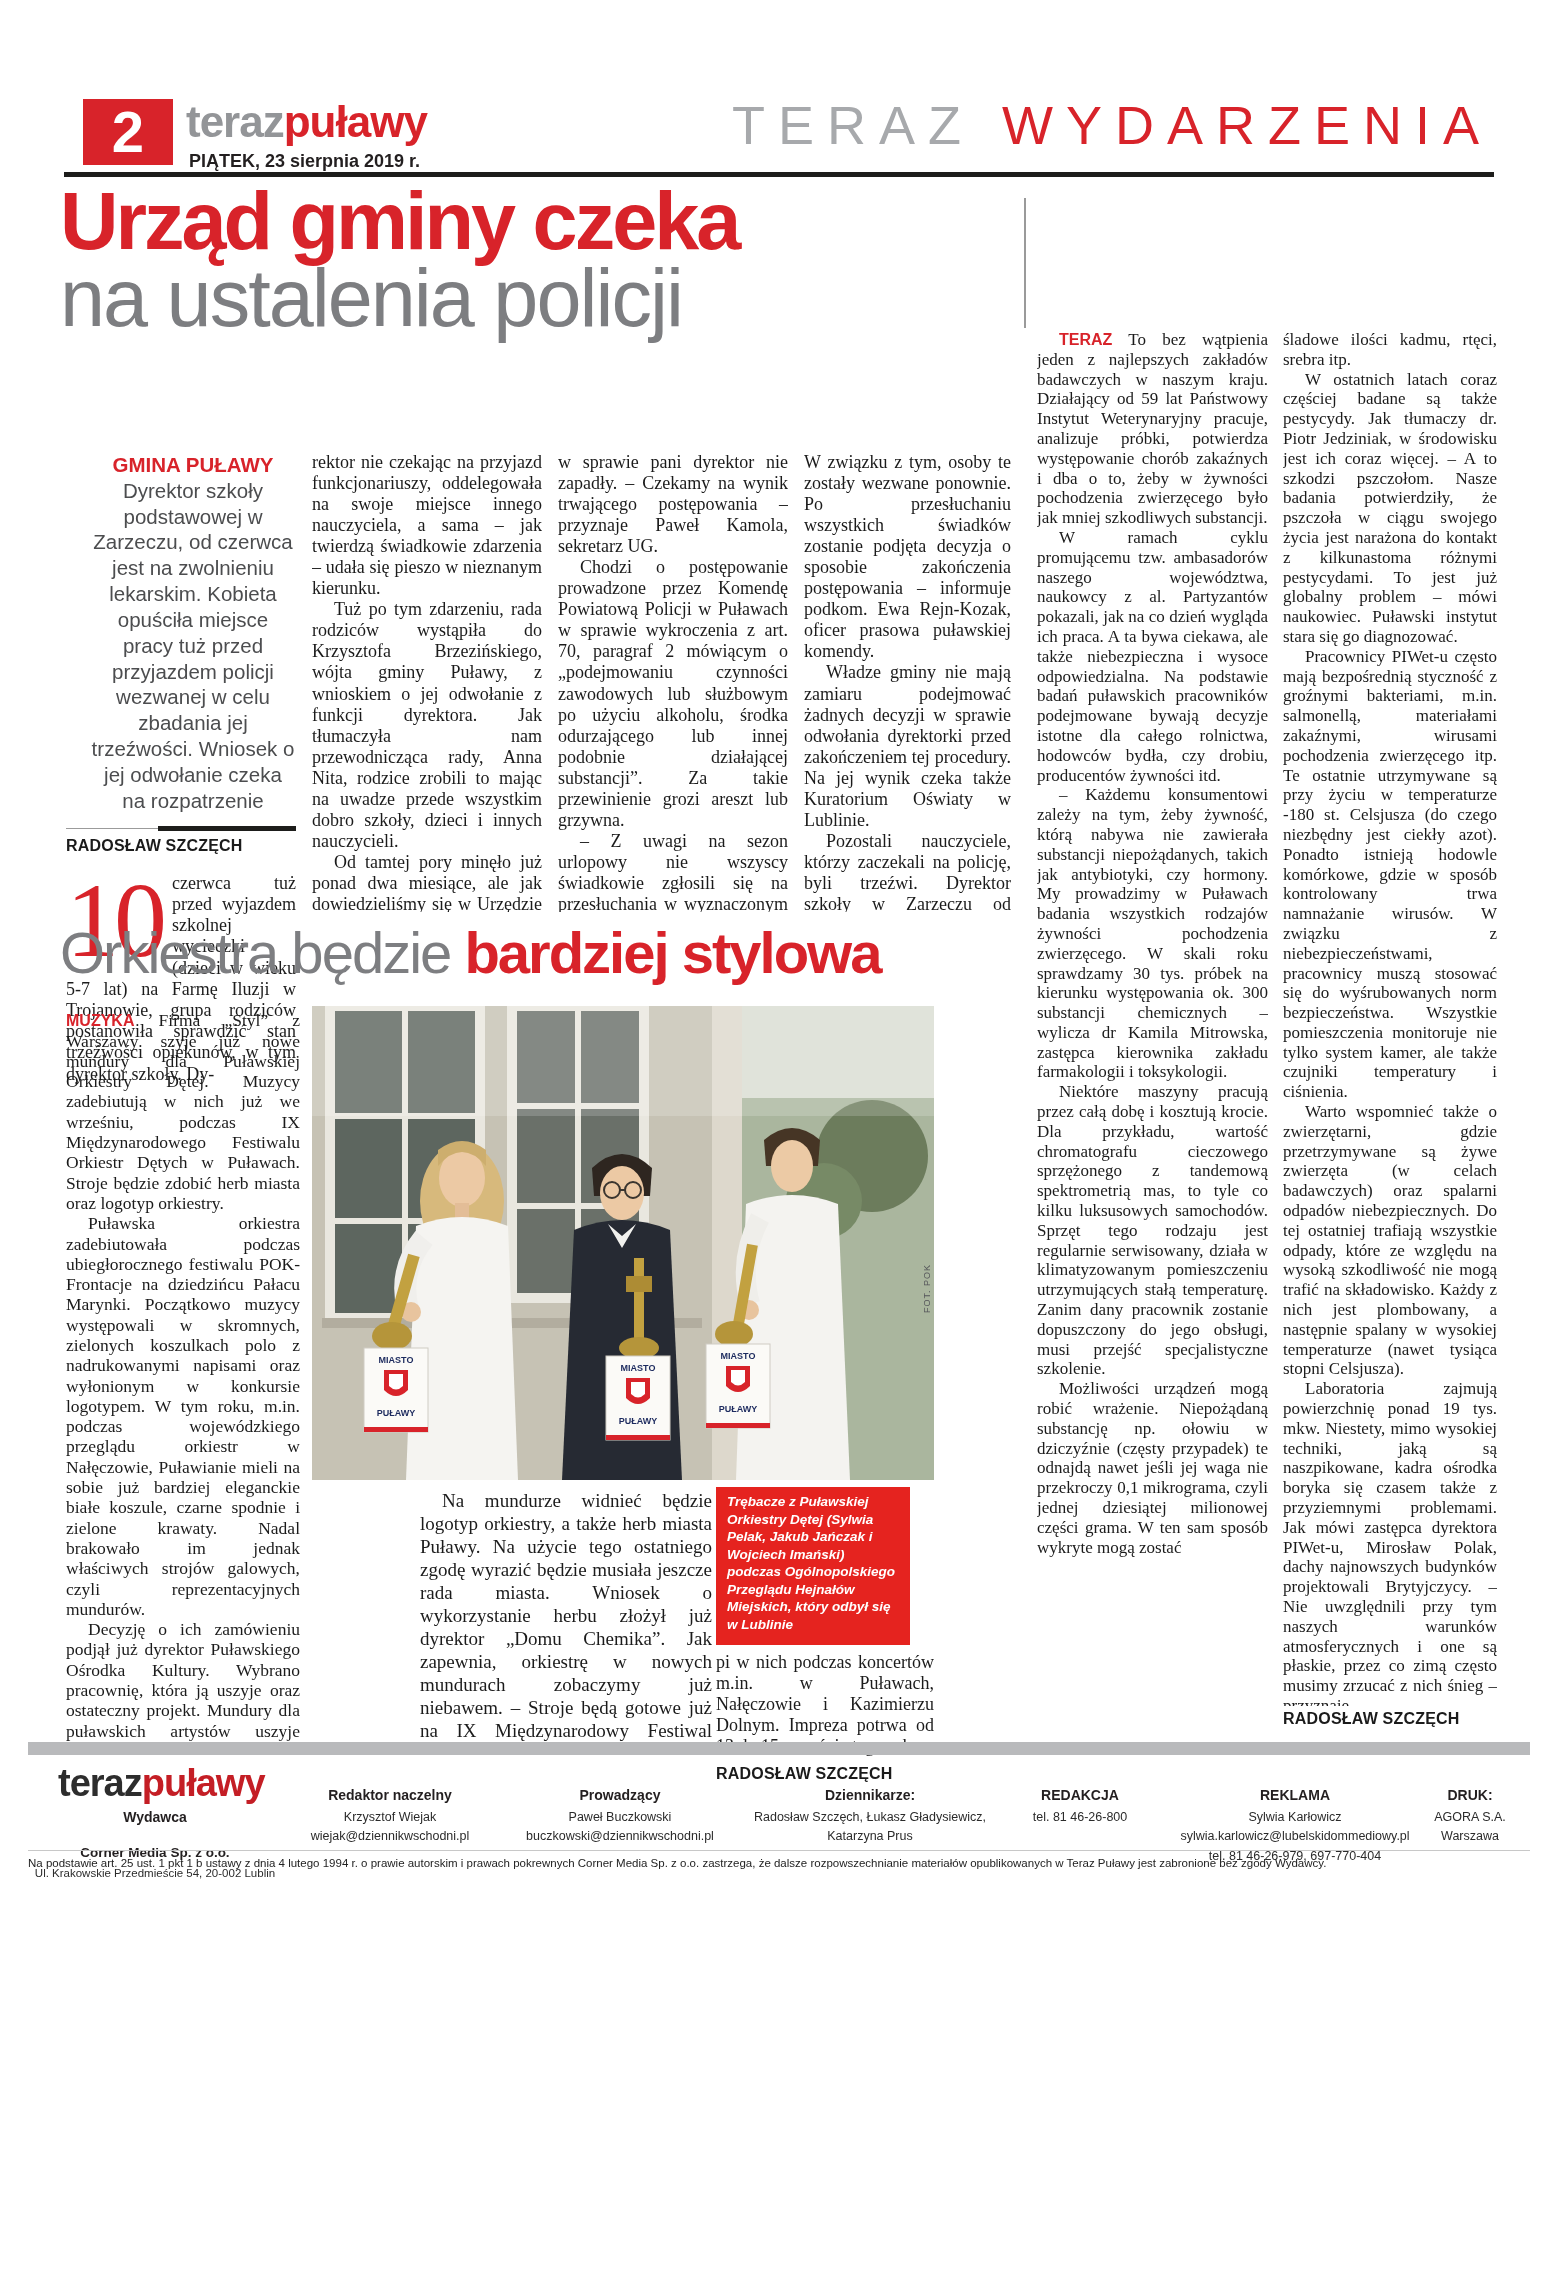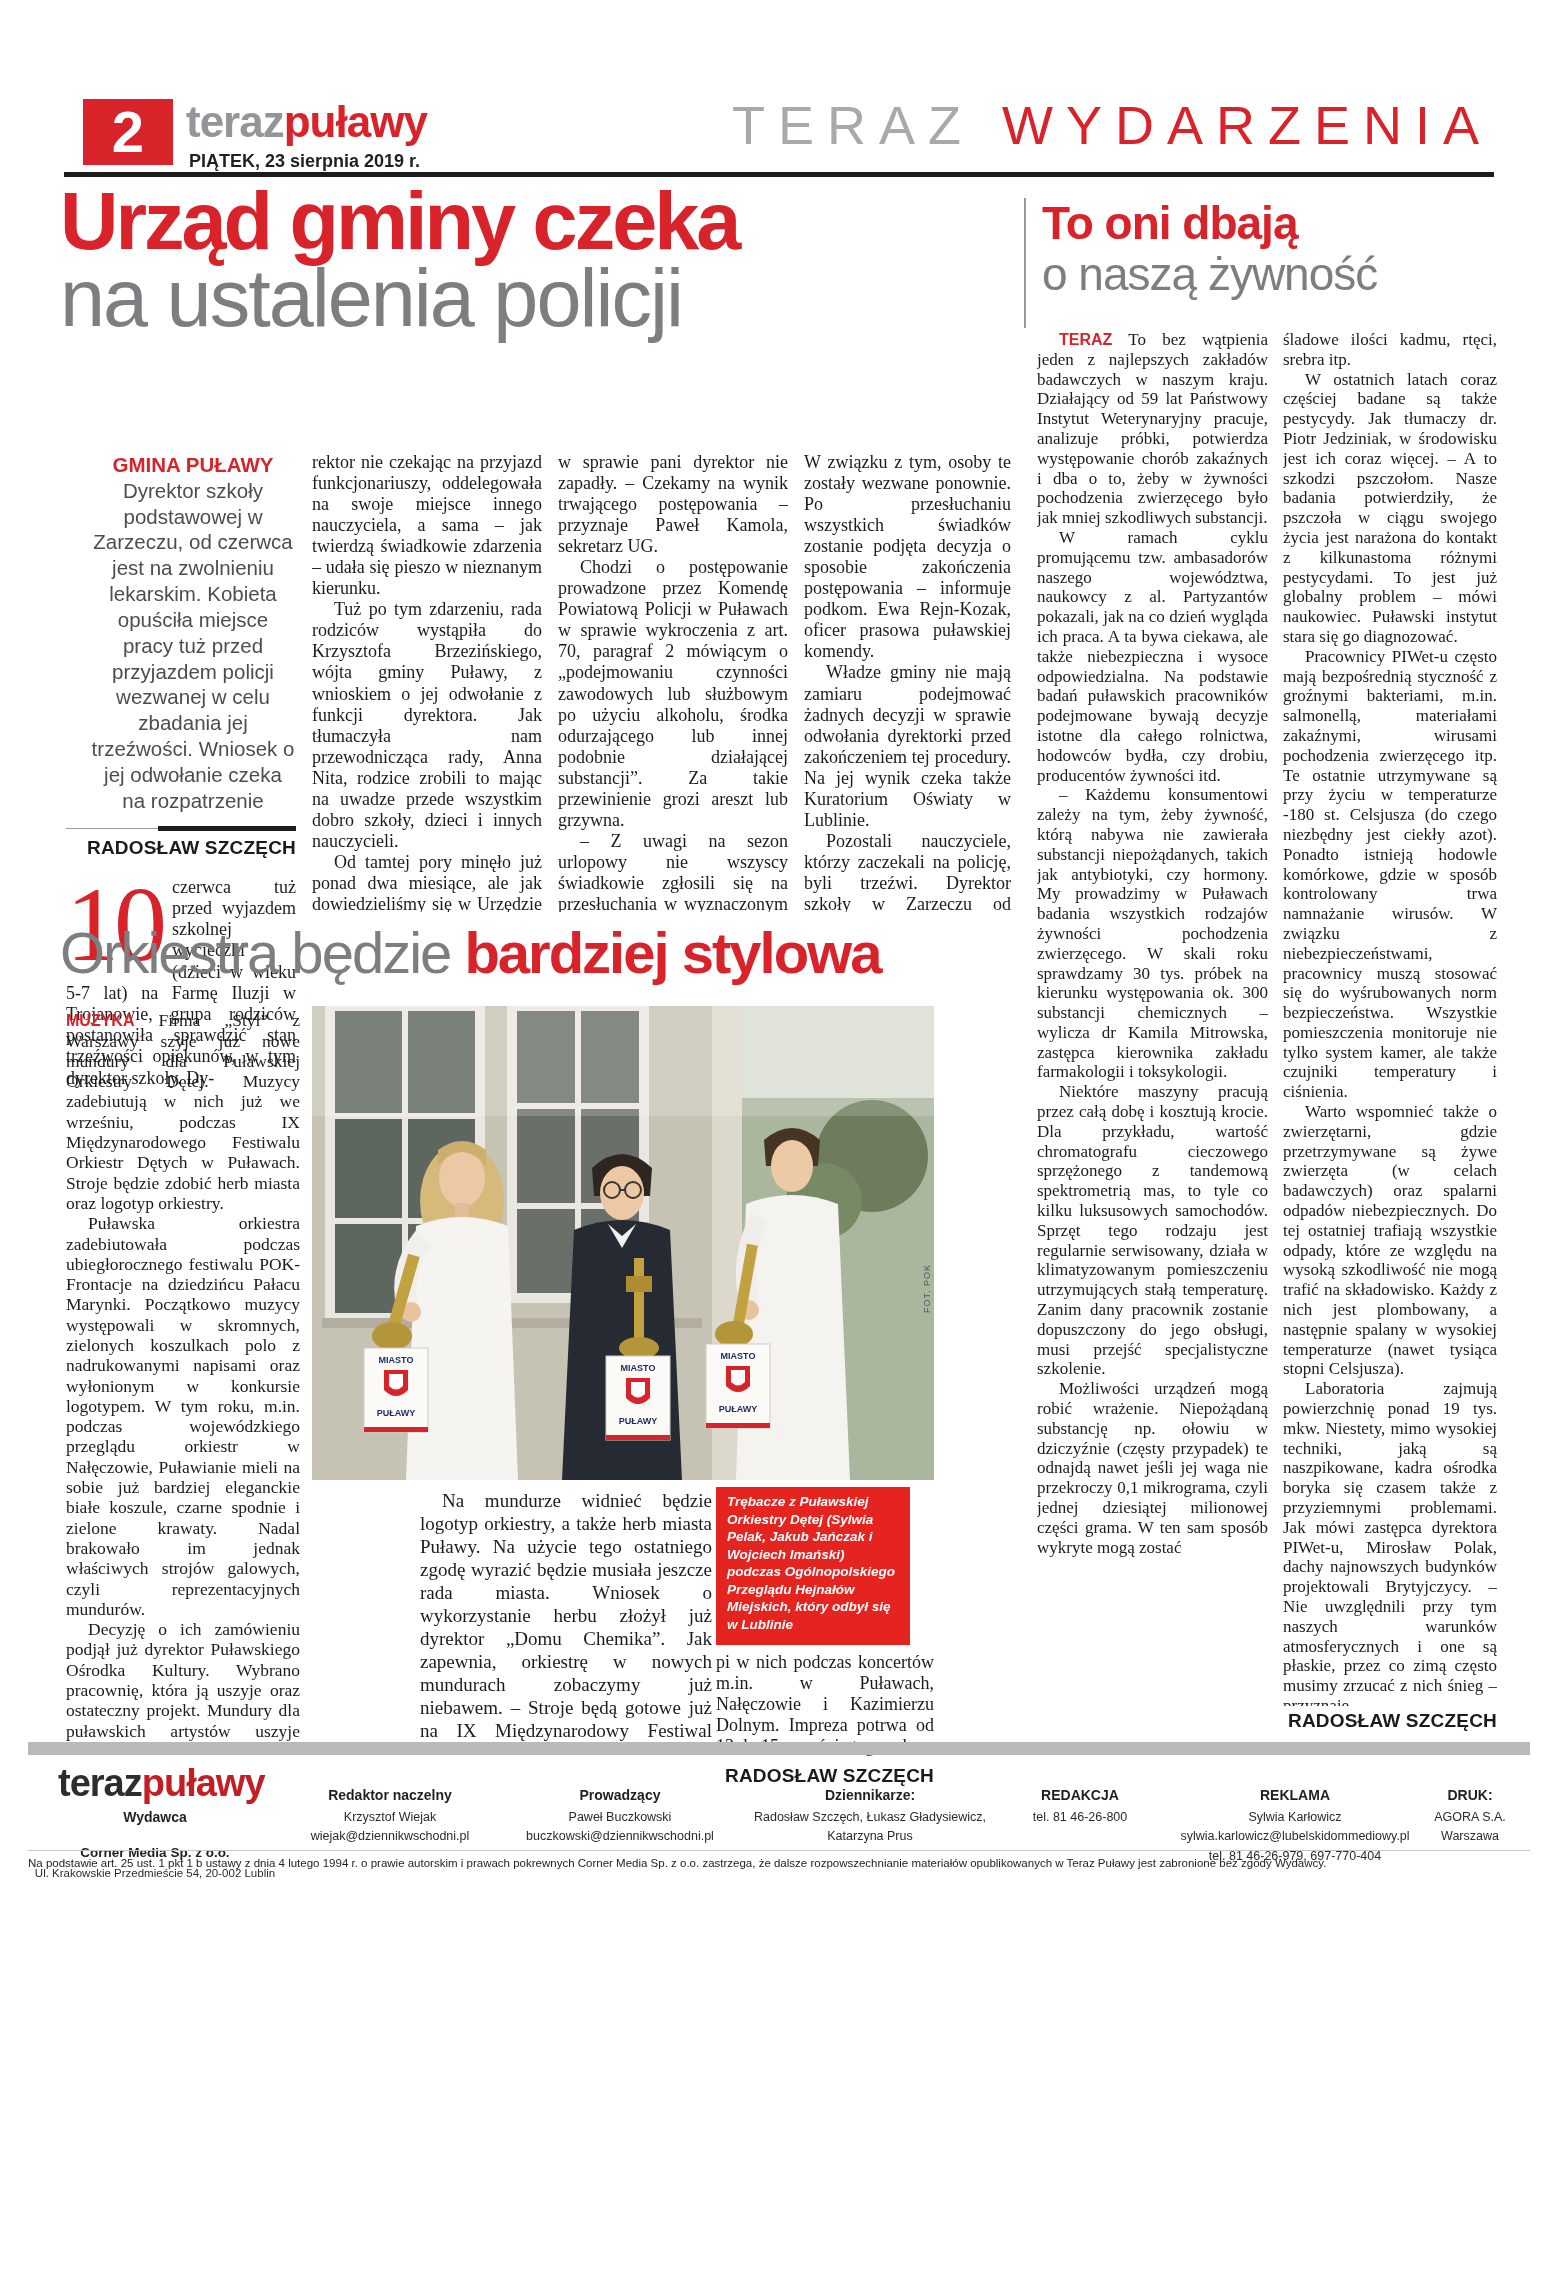--- a/index.html
+++ b/index.html
@@ -27,21 +27,21 @@
   
   #main-headline { left:60px; top:182px; line-height:0.97; }
   #main-headline .hl-red  { display:block; color:#d8232a; font-weight:700; font-size:81px; letter-spacing:-3px; }
   #main-headline .hl-gray { display:block; color:#7d7e81; font-weight:300; font-size:81px; letter-spacing:-2px; margin-top:-2px; }
 
   
   .serifcol { font-family:"Liberation Serif", serif; font-size:18px; line-height:1.17;
     text-align:justify; color:#1b1b1b; overflow:hidden; }
   .serifcol p + p, .serifcol .ind { text-indent:22px; }
   .tag { font-family:"Liberation Sans", sans-serif; font-weight:700; color:#d8232a; }
-  .byline { font-weight:700; font-size:19px; text-align:right; color:#1b1b1b;
+  .byline { font-weight:700; font-size:16px; color:#1b1b1b;
     font-family:"Liberation Sans", sans-serif; letter-spacing:0.2px; }
 
   
   #m-col1 { left:66px; top:452px; width:230px; }
   #lead { margin-left:24px; font-size:20.5px; line-height:1.26; color:#4c4d4f; text-align:center; }
   #lead .tag { font-size:20.5px; }
   .bylinebar { position:relative; margin-top:14px; border-top:1px solid #9b9b9b; height:5px; }
   .bylinebar::after { content:""; position:absolute; right:0; top:-3px; width:60%; height:5px; background:#1d1d1b; }
   #m-col1 .byline { margin-top:4px; }
   #dropwrap { margin-top:18px; font-family:"Liberation Serif", serif; font-size:18px;
@@ -150,24 +150,20 @@
 
   <div class="abs serifcol" id="m-col4">
     <p>W związku z tym, osoby te zostały wezwane ponownie. Po przesłuchaniu wszystkich świadków zostanie podjęta decyzja o sposobie zakończenia postępowania – informuje podkom. Ewa Rejn-Kozak, oficer prasowa puławskiej komendy.</p>
     <div>
         <p class="ind">Władze gminy nie mają zamiaru podejmować żadnych decyzji w sprawie odwołania dyrektorki przed zakończeniem tej procedury. Na jej wynik czeka także Kuratorium Oświaty w Lublinie.</p>
         <p class="ind">Pozostali nauczyciele, którzy zaczekali na policję, byli trzeźwi. Dyrektor szkoły w Zarzeczu od czerwca przebywa na zwolnieniu lekarskim.</p>
       </div>
   </div>
 
   <div class="abs" id="sci-divider"></div>
-  <div class="abs" id="sci-headline">
-    <span class="hl2-red">To oni dbają</span>
-    <span class="hl2-gray">o naszą żywność</span>
-  </div>
 
   <div class="abs serifcol" id="sci-col1">
     <p class="ind">
       <span class="tag">TERAZ</span>
       <span>To bez wątpienia jeden z najlepszych zakładów badawczych w naszym kraju. Działający od 59 lat Państwowy Instytut Weterynaryjny pracuje, analizuje próbki, potwierdza występowanie chorób zakaźnych i dba o to, żeby w żywności pochodzenia zwierzęcego było jak mniej szkodliwych substancji.</span>
     </p>
     <div>
         <p class="ind">W ramach cyklu promującemu tzw. ambasadorów naszego województwa, naukowcy z al. Partyzantów pokazali, jak na co dzień wygląda ich praca. A ta bywa ciekawa, ale także niebezpieczna i wysoce odpowiedzialna. Na podstawie badań puławskich pracowników podejmowane bywają decyzje istotne dla całego rolnictwa, hodowców bydła, czy drobiu, producentów żywności itd.</p>
         <p class="ind">– Każdemu konsumentowi zależy na tym, żeby żywność, którą nabywa nie zawierała substancji niepożądanych, takich jak antybiotyki, czy hormony. My prowadzimy w Puławach badania wszystkich rodzajów żywności pochodzenia zwierzęcego. W skali roku sprawdzamy 30 tys. próbek na kierunku występowania ok. 300 substancji chemicznych – wylicza dr Kamila Mitrowska, zastępca kierownika zakładu farmakologii i toksykologii.</p>
         <p class="ind">Niektóre maszyny pracują przez całą dobę i kosztują krocie. Dla przykładu, wartość chromatografu cieczowego sprzężonego z tandemową spektrometrią mas, to tyle co kilku luksusowych samochodów. Sprzęt tego rodzaju jest regularnie serwisowany, działa w klimatyzowanym pomieszczeniu utrzymujących stałą temperaturę. Zanim dany pracownik zostanie dopuszczony do jego obsługi, musi przejść specjalistyczne szkolenie.</p>

